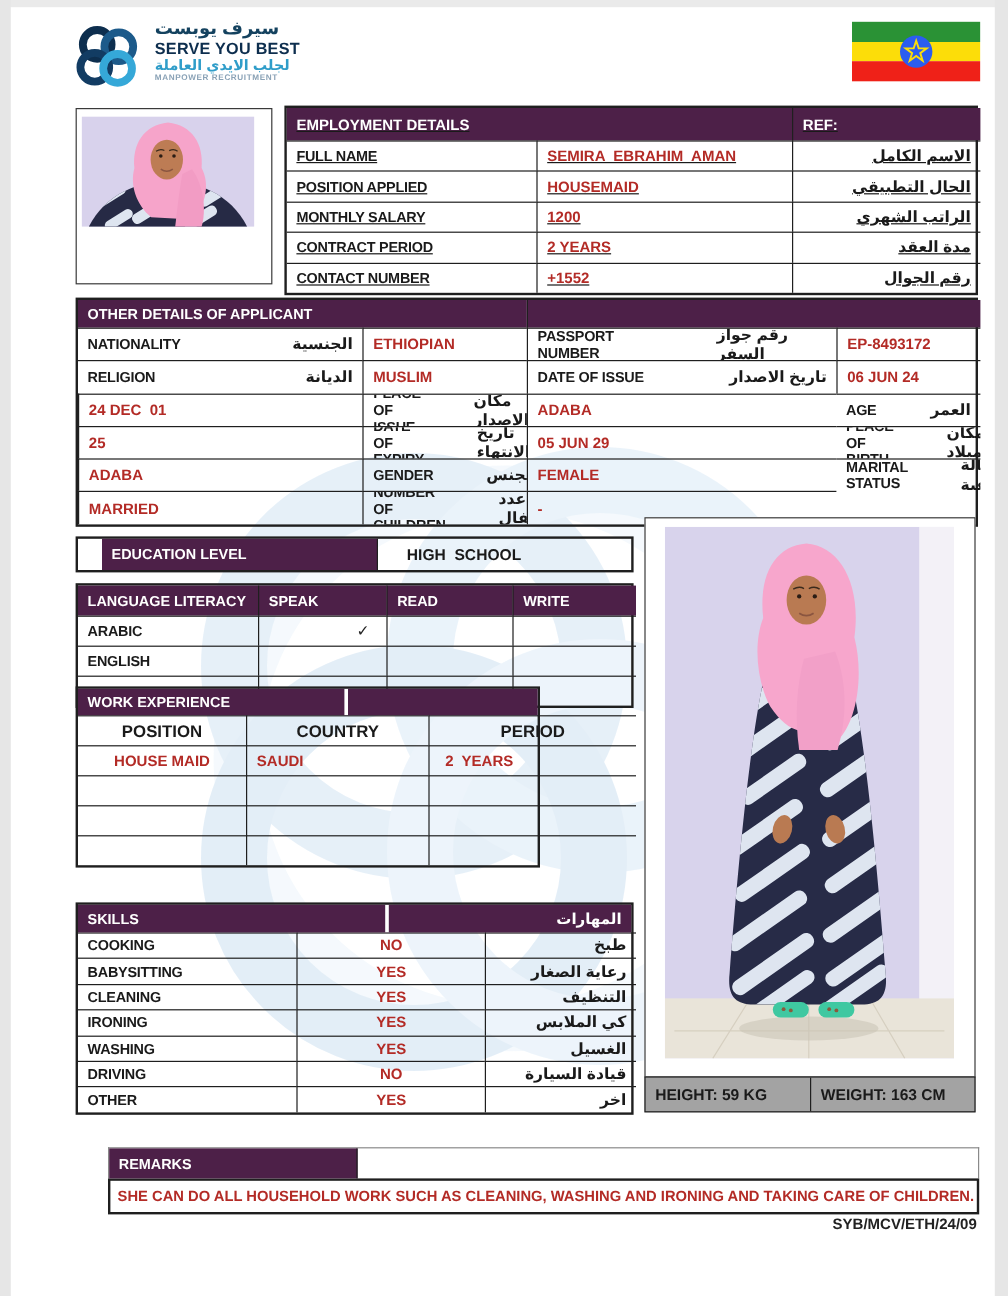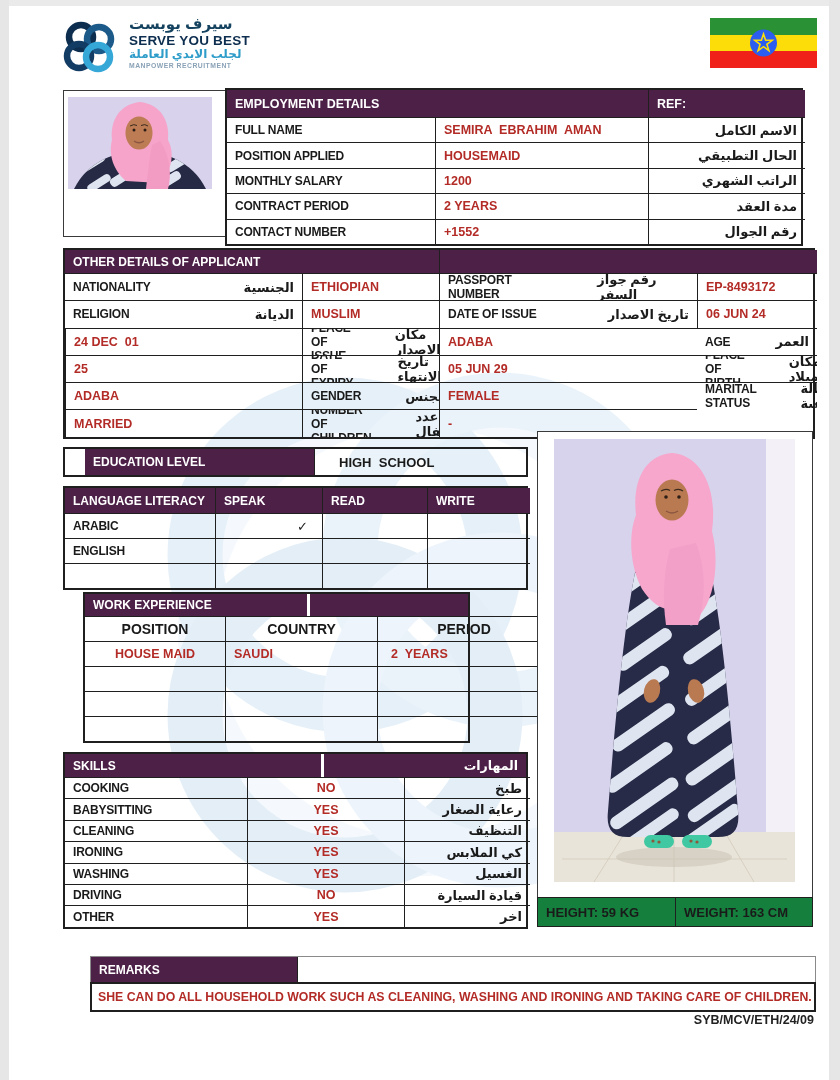--- a/index.html
+++ b/index.html
@@ -31,48 +31,48 @@
   .logo-text{display:flex;flex-direction:column;line-height:1.12;}
   .logo-ar1{font-size:15px;font-weight:bold;color:#14425f;}
   .logo-en{font-size:13.5px;font-weight:bold;color:#0d2e4e;letter-spacing:.2px;}
   .logo-ar2{font-size:12px;font-weight:bold;color:#2f9dc9;}
   .logo-sub{font-size:6.8px;font-weight:bold;color:#8aa2b6;letter-spacing:.5px;margin-top:1px;}
   .flagbox{left:710px;top:18px;width:107px;height:50px;}
 
   
   .photo1{left:63px;top:90px;width:164px;height:147px;background:#fff;border:1.5px solid #3a3a3a;}
   .photo2{left:537px;top:431px;width:276px;height:467px;background:#fff;border:1.5px solid #3a3a3a;}
-  .hw{left:537px;top:897px;width:276px;height:30px;display:flex;background:#15803d;border:1.5px solid var(--line);}
+  .hw{left:537px;top:897px;width:276px;height:30px;display:flex;background:#a3a3a3;border:1.5px solid var(--line);}
   .hw .cell{font-weight:bold;font-size:13px;width:50%;}
 
   
-  .emp{left:225px;top:88px;width:578px;display:grid;
+  .emp{left:237px;top:88px;width:578px;display:grid;
        grid-template-columns:208px 213px 157px;grid-template-rows:27px repeat(5,25.4px);
-       border:2px solid var(--line);}
+       border:2px solid var(--line);text-decoration:underline;}
   .emp .ph{font-size:12.5px;}
 
   
   .other{left:63px;top:248px;width:752px;display:grid;
          grid-template-columns:237px 137px 258px 120px;grid-template-rows:23px repeat(6,27.3px);
          border:2px solid var(--line);}
   .labwrap{justify-content:space-between;padding-left:8px;padding-right:8px;gap:44px;}
 
   
   .edu{left:63px;top:447px;width:465px;height:30px;display:flex;border:2px solid var(--line);}
   .edu-l{width:230px;border-right:1px solid var(--line);margin-left:20px;}
   .edu-v{flex:1;font-weight:bold;font-size:13px;padding-left:24px;white-space:pre;}
 
   
   .lang{left:63px;top:486px;width:465px;display:grid;
         grid-template-columns:150px 107px 105px 103px;grid-template-rows:25px repeat(3,25px);
         border:2px solid var(--line);}
   .check{font-size:13px;font-weight:bold;color:#222;}
 
   
-  .work{left:63px;top:592px;width:387px;border:2px solid var(--line);margin-left:20px;}
+  .work{left:63px;top:572px;width:387px;border:2px solid var(--line);}
   .work-title{height:22px;position:relative;}
   .notch{position:absolute;top:0;width:3px;height:100%;background:#fff;}
   .work-grid{display:grid;grid-template-columns:140px 152px 173px;grid-template-rows:25px repeat(4,25px);}
   .work-grid .hdr{font-weight:bold;font-size:14px;}
 
   
   .skills{left:63px;top:752px;width:465px;border:2px solid var(--line);}
   .skills-title{height:23px;justify-content:space-between;position:relative;}
   .skills-grid{display:grid;grid-template-columns:182px 157px 126px;grid-template-rows:repeat(7,21.4px);}
 

